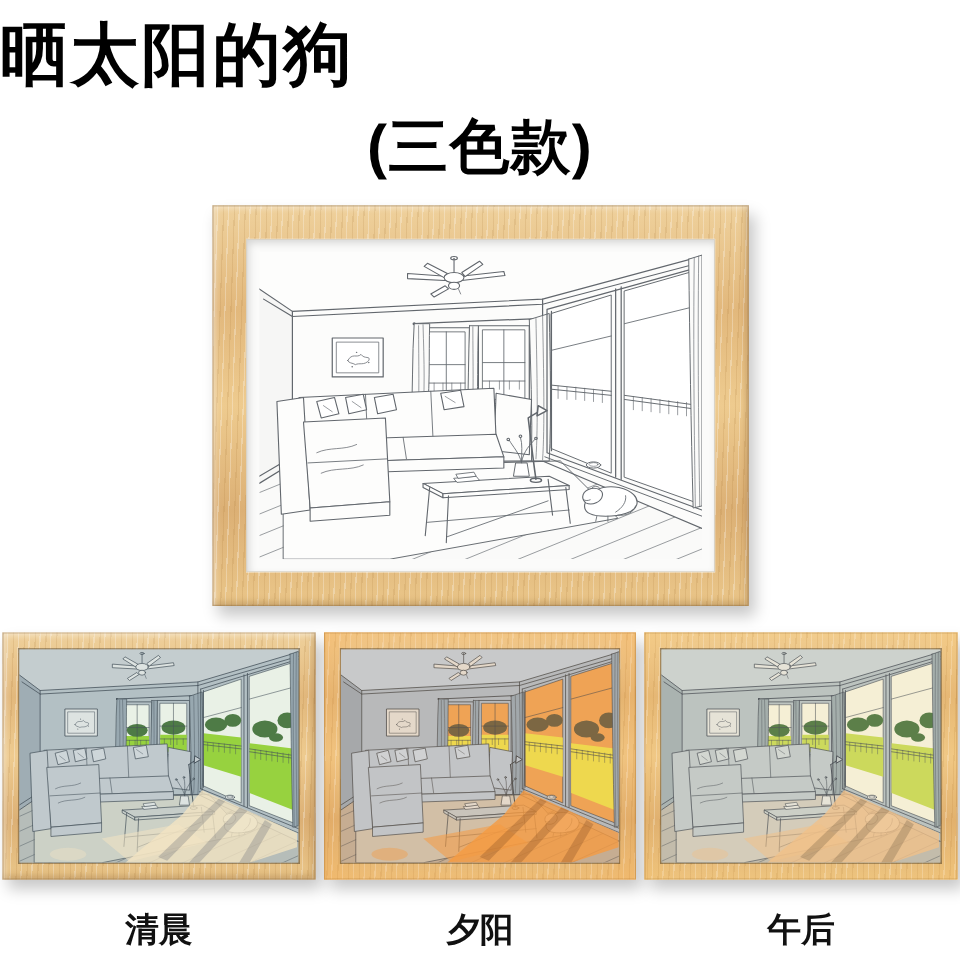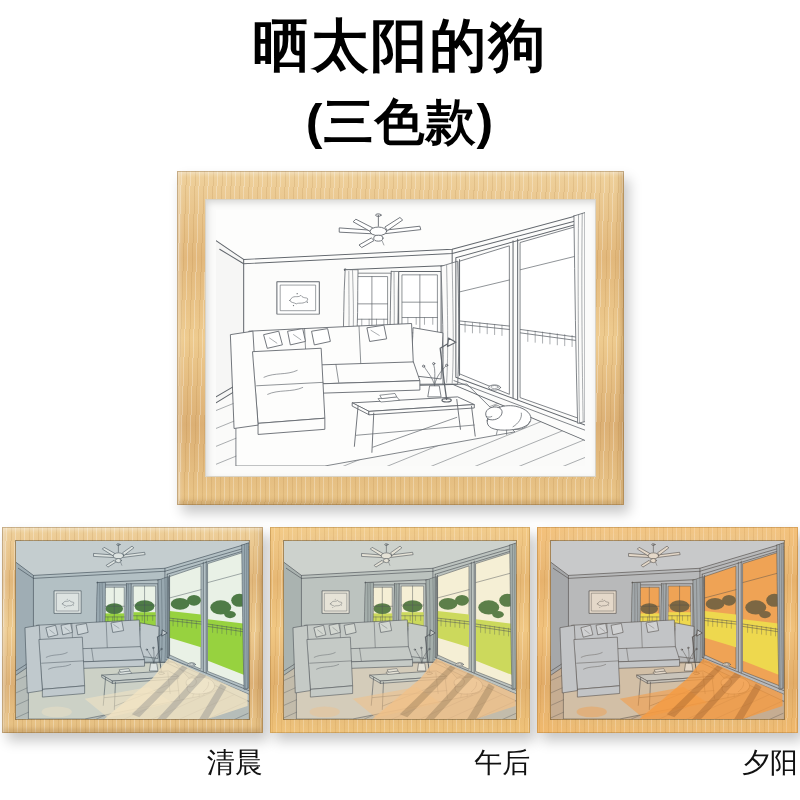--- a/index.html
+++ b/index.html
@@ -1,19 +1,19 @@
 <!DOCTYPE html>
 <html><head>
 <meta charset="utf-8">
 <style>
   html,body{margin:0;padding:0;background:#ffffff;}
   body{width:800px;height:800px;overflow:hidden;font-family:"Liberation Sans","DejaVu Sans",sans-serif;}
   .page{width:800px;height:800px;position:relative;}
 
-  .title{ text-align:center; font-size:57px; font-weight:900; color:#000; margin:8px 0 0; letter-spacing:2px;}
+  .title{ text-align:left; font-size:57px; font-weight:900; color:#000; margin:8px 0 0; letter-spacing:2px;}
   .subtitle{ text-align:center; font-size:50px; font-weight:800; color:#000; margin:4px 0 0; letter-spacing:1px;}
 
   
   .wood{
     background:
       repeating-linear-gradient(92deg, rgba(168,118,52,.16) 0 1px, rgba(255,255,255,0) 1px 4px, rgba(255,255,255,.28) 4px 5px, rgba(255,255,255,0) 5px 9px),
       linear-gradient(180deg,#efd19c,#e2b87c 26%,#eecb8f 50%,#dcb075 76%,#eac689);
     box-shadow: inset 0 0 0 1px rgba(130,88,34,.35),
                 inset 2px 2px 5px rgba(255,255,255,.55),
                 inset -2px -3px 6px rgba(124,78,26,.35),
@@ -25,21 +25,21 @@
   .main-mat .scene-slot{ height:256px; }
 
   .variants{ display:flex; gap:7px; padding:0 2px; margin-top:22px;}
   .variant{ flex:1; min-width:0;}
   .variant .wood{ padding:13px;}
   .variant .lip{ box-shadow: inset 0 0 8px rgba(0,0,0,.38); padding:1px; background:rgba(90,70,40,.25);}
   .variant .scene-slot{ height:178px; }
   .v-afternoon .wood{ box-shadow: inset 0 0 46px rgba(255,186,78,.4), inset 0 0 0 1px rgba(130,88,34,.35), 5px 8px 12px rgba(0,0,0,.22);}
   .v-sunset .wood{ box-shadow: inset 0 0 46px rgba(255,158,48,.45), inset 0 0 0 1px rgba(130,88,34,.35), 5px 8px 12px rgba(0,0,0,.22);}
 
-  .variant-label{ text-align:right; font-size:28px; font-weight:400; color:#111; margin-top:11px;}
+  .variant-label{ text-align:center; font-size:28px; font-weight:700; color:#111; margin-top:23px;}
 
   .scene-slot{ display:block; position:relative; overflow:hidden;}
   .scene-slot svg{ display:block; width:100%; height:100%;}
 
   
   .t-line{ --bg:#f9f9f8; --ceil:#fdfdfc; --wall:#fcfcfb; --wall2:#f6f6f5; --floor:#fafaf9;
     --rug:#fdfdfc; --sofa:#fdfdfc; --pillow:#ffffff; --curtain:#fbfbfa; --sky:#ffffff;
     --grass:transparent; --tree:transparent; --table:#fdfdfc; --pic:#ffffff;
     --sun:transparent; --shadow:transparent; --line:#62676d; --sunop:0;}
   .t-morning{ --bg:#a9b7bd; --ceil:#c4cdcf; --wall:#b3c0c4; --wall2:#9fadb4; --floor:#b6bdb9;
@@ -432,40 +432,40 @@
         <polygon points="286,210 295,214 212,297 199,292" style="fill:var(--shadow);stroke:none"></polygon>
         <polygon points="352,240 362,246 330,300 315,300" style="fill:var(--shadow);stroke:none"></polygon>
       </g>
     </g>
   </svg>
 </div>
           </div>
       </div>
       <div class="variant-label">清晨</div>
     </div>
-    <div class="variant v-afternoon">
+    <div class="variant v-sunset">
       <div class="wood">
         <div class="lip">
-            <div class="scene-slot t-afternoon">
+            <div class="scene-slot t-sunset">
   <svg viewBox="0 0 400 300" preserveAspectRatio="none">
     <defs>
-      <clipPath id="fc_s2">
+      <clipPath id="fc_s3">
                     <polygon points="0,226 30,206 256,204 400,270 400,300 0,300"></polygon>
                   </clipPath>
     </defs>
     <rect width="400" height="300" style="fill:var(--bg);stroke:none"></rect>
     <g style="stroke:var(--line)" stroke-width="1.1" fill="none" stroke-linecap="round" stroke-linejoin="round">
 
       <polygon points="0,0 400,0 400,4 256,46 30,58 0,36" style="fill:var(--ceil);stroke:none"></polygon>
       <polygon points="0,36 30,58 30,206 0,226" style="fill:var(--wall2);stroke:none"></polygon>
       <polygon points="30,58 256,46 256,204 30,206" style="fill:var(--wall);stroke:none"></polygon>
       <polygon points="256,46 400,4 400,270 256,204" style="fill:var(--wall);stroke:none"></polygon>
       <polygon points="0,226 30,206 256,204 400,270 400,300 0,300" style="fill:var(--floor);stroke:none"></polygon>
 
-      <g clip-path="url(#fc_s2)" stroke-width="0.8" opacity="0.75">
+      <g clip-path="url(#fc_s3)" stroke-width="0.8" opacity="0.75">
         <line x1="0" y1="235" x2="400" y2="59"></line>
                     <line x1="0" y1="256" x2="400" y2="80"></line>
         <line x1="0" y1="277" x2="400" y2="101"></line>
                     <line x1="0" y1="298" x2="400" y2="122"></line>
         <line x1="0" y1="319" x2="400" y2="143"></line>
                     <line x1="0" y1="340" x2="400" y2="164"></line>
         <line x1="0" y1="361" x2="400" y2="185"></line>
                     <line x1="0" y1="382" x2="400" y2="206"></line>
         <line x1="0" y1="403" x2="400" y2="227"></line>
                     <line x1="0" y1="424" x2="400" y2="248"></line>
@@ -619,42 +619,42 @@
         <ellipse cx="70" cy="288" rx="26" ry="9" style="fill:var(--sun);stroke:none" opacity="0.4"></ellipse>
         <polygon points="316,222 327,227 258,300 243,300" style="fill:var(--shadow);stroke:none"></polygon>
         <polygon points="286,210 295,214 212,297 199,292" style="fill:var(--shadow);stroke:none"></polygon>
         <polygon points="352,240 362,246 330,300 315,300" style="fill:var(--shadow);stroke:none"></polygon>
       </g>
     </g>
   </svg>
 </div>
           </div>
       </div>
-      <div class="variant-label">午后</div>
+      <div class="variant-label">夕阳</div>
     </div>
-    <div class="variant v-sunset">
+    <div class="variant v-afternoon">
       <div class="wood">
         <div class="lip">
-            <div class="scene-slot t-sunset">
+            <div class="scene-slot t-afternoon">
   <svg viewBox="0 0 400 300" preserveAspectRatio="none">
     <defs>
-      <clipPath id="fc_s3">
+      <clipPath id="fc_s2">
                     <polygon points="0,226 30,206 256,204 400,270 400,300 0,300"></polygon>
                   </clipPath>
     </defs>
     <rect width="400" height="300" style="fill:var(--bg);stroke:none"></rect>
     <g style="stroke:var(--line)" stroke-width="1.1" fill="none" stroke-linecap="round" stroke-linejoin="round">
 
       <polygon points="0,0 400,0 400,4 256,46 30,58 0,36" style="fill:var(--ceil);stroke:none"></polygon>
       <polygon points="0,36 30,58 30,206 0,226" style="fill:var(--wall2);stroke:none"></polygon>
       <polygon points="30,58 256,46 256,204 30,206" style="fill:var(--wall);stroke:none"></polygon>
       <polygon points="256,46 400,4 400,270 256,204" style="fill:var(--wall);stroke:none"></polygon>
       <polygon points="0,226 30,206 256,204 400,270 400,300 0,300" style="fill:var(--floor);stroke:none"></polygon>
 
-      <g clip-path="url(#fc_s3)" stroke-width="0.8" opacity="0.75">
+      <g clip-path="url(#fc_s2)" stroke-width="0.8" opacity="0.75">
         <line x1="0" y1="235" x2="400" y2="59"></line>
                     <line x1="0" y1="256" x2="400" y2="80"></line>
         <line x1="0" y1="277" x2="400" y2="101"></line>
                     <line x1="0" y1="298" x2="400" y2="122"></line>
         <line x1="0" y1="319" x2="400" y2="143"></line>
                     <line x1="0" y1="340" x2="400" y2="164"></line>
         <line x1="0" y1="361" x2="400" y2="185"></line>
                     <line x1="0" y1="382" x2="400" y2="206"></line>
         <line x1="0" y1="403" x2="400" y2="227"></line>
                     <line x1="0" y1="424" x2="400" y2="248"></line>
@@ -808,16 +808,16 @@
         <ellipse cx="70" cy="288" rx="26" ry="9" style="fill:var(--sun);stroke:none" opacity="0.4"></ellipse>
         <polygon points="316,222 327,227 258,300 243,300" style="fill:var(--shadow);stroke:none"></polygon>
         <polygon points="286,210 295,214 212,297 199,292" style="fill:var(--shadow);stroke:none"></polygon>
         <polygon points="352,240 362,246 330,300 315,300" style="fill:var(--shadow);stroke:none"></polygon>
       </g>
     </g>
   </svg>
 </div>
           </div>
       </div>
-      <div class="variant-label">夕阳</div>
+      <div class="variant-label">午后</div>
     </div>
   </div>
 </div>
 
 </body></html>

